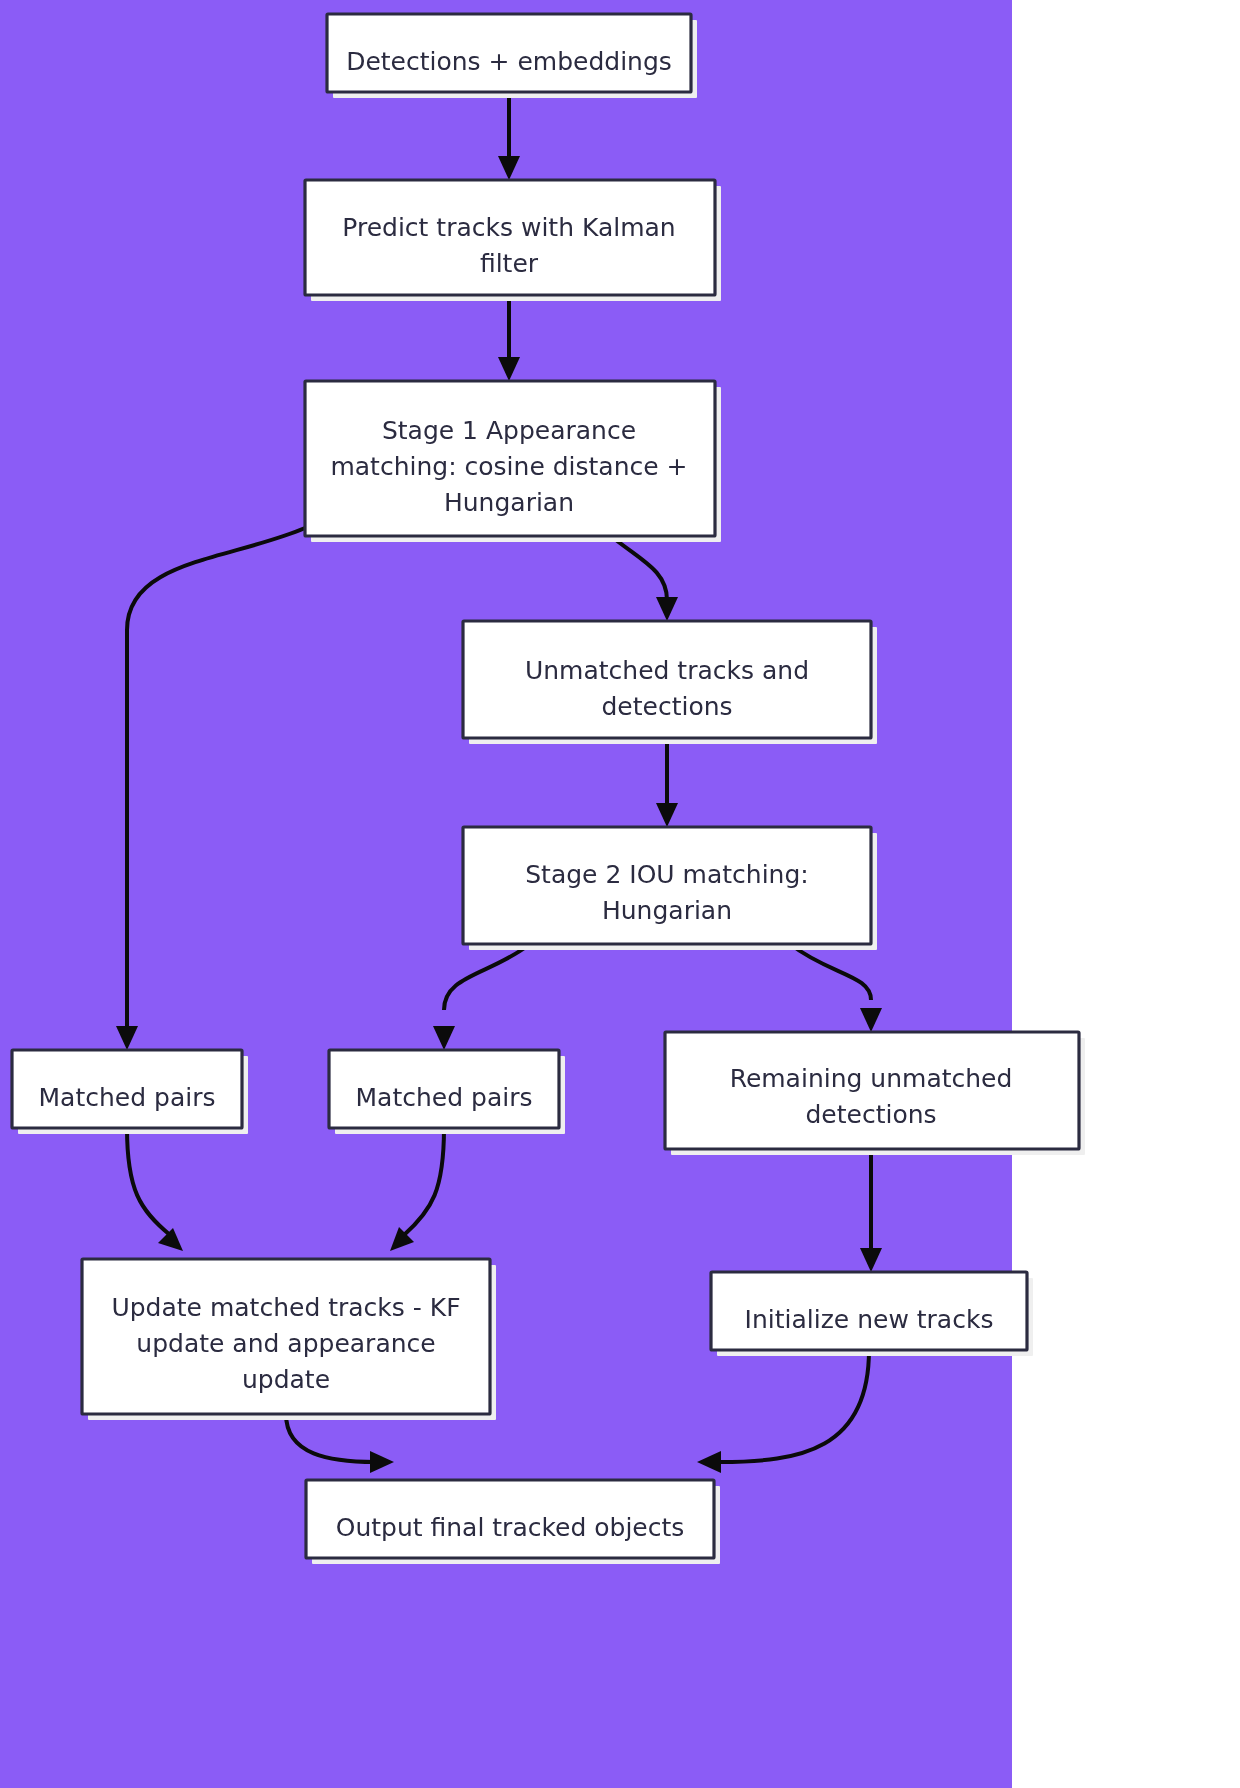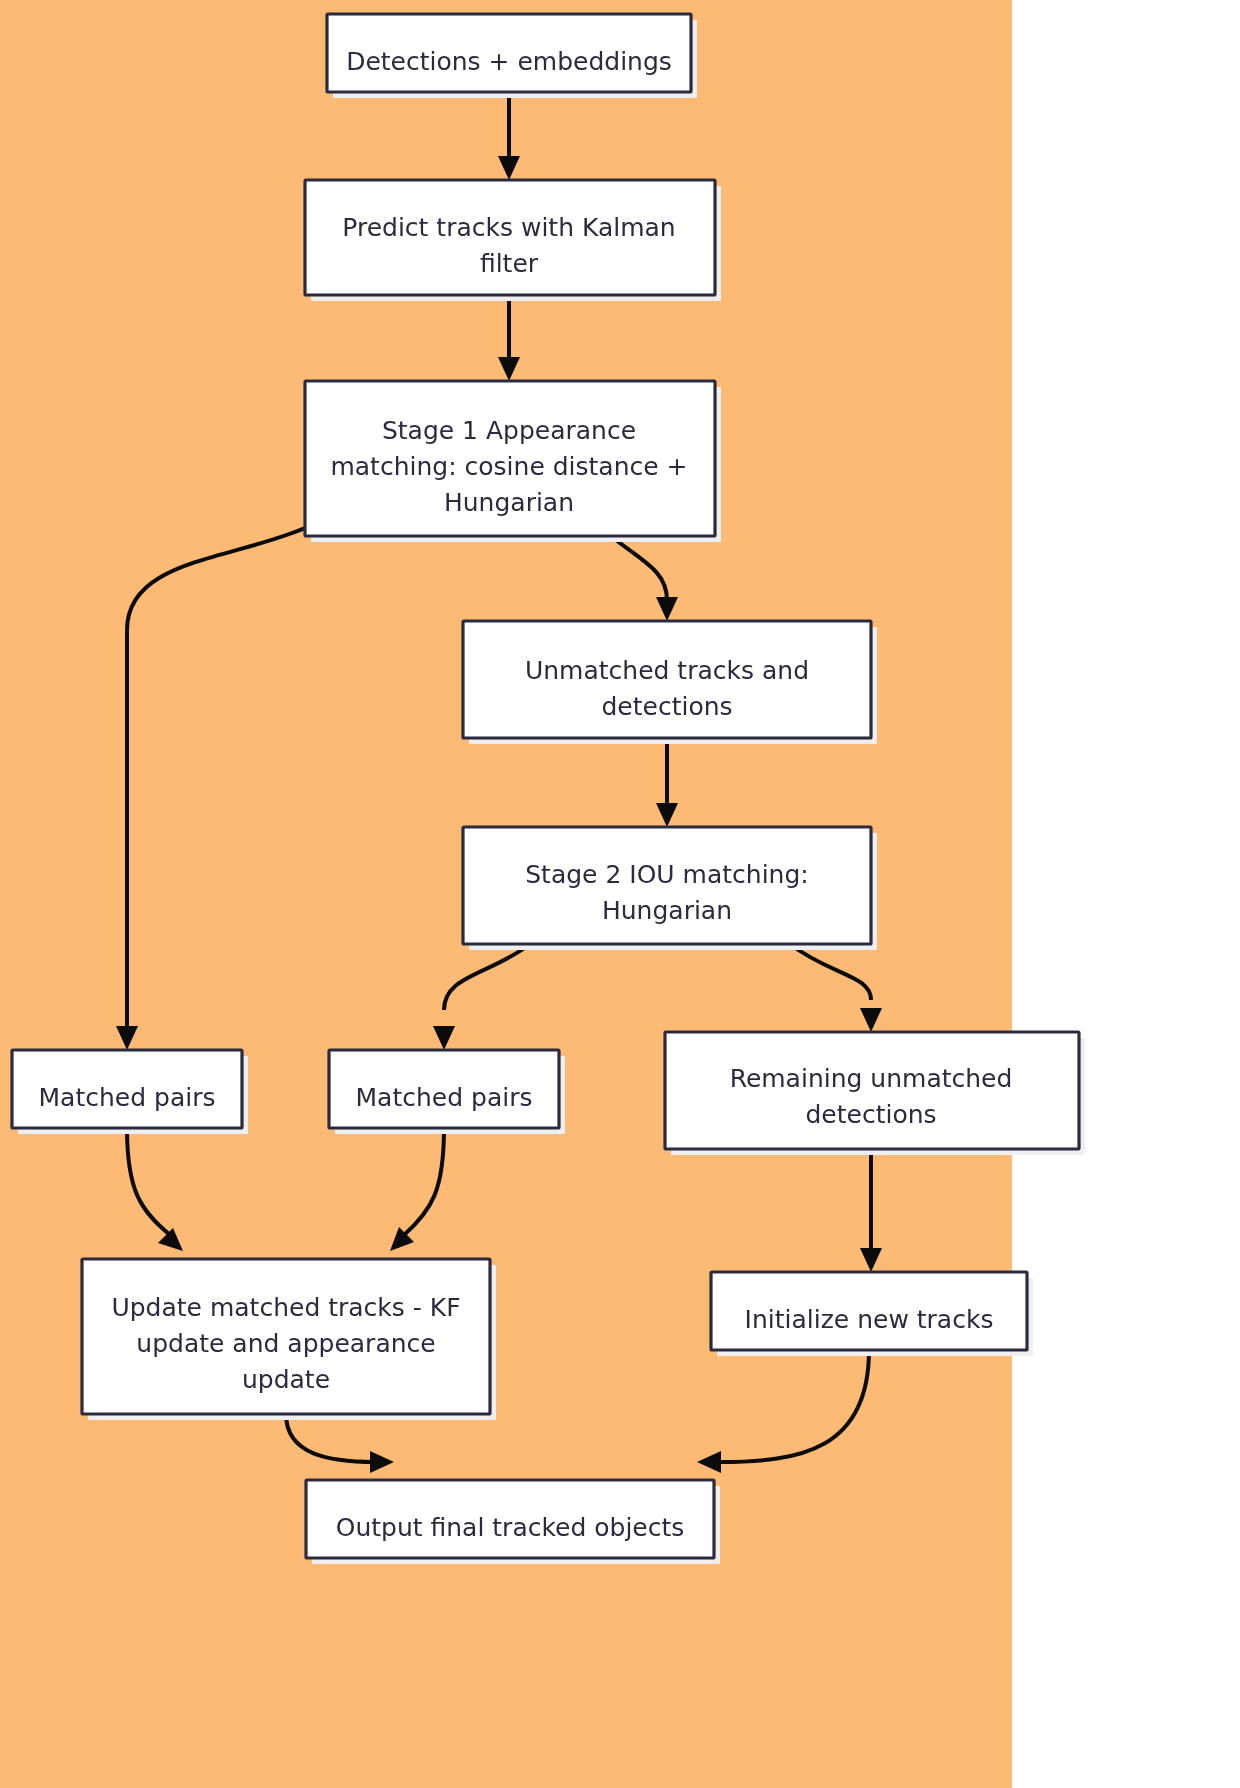--- a/index.html
+++ b/index.html
@@ -10,21 +10,21 @@
   body {
     width: 1240px;
     height: 1788px;
     font-family: "DejaVu Sans", sans-serif;
     overflow: hidden;
   }
   #flowchart-root {
     position: relative;
     width: 1012px;
     height: 1788px;
-    background: #fdba74;
+    background: #8b5cf6;
   }
   svg.diagram {
     display: block;
     width: 1240px;
     height: 1788px;
   }
   .node-box {
     fill: #ffffff;
     stroke: #2b2b40;
     stroke-width: 3.2;

